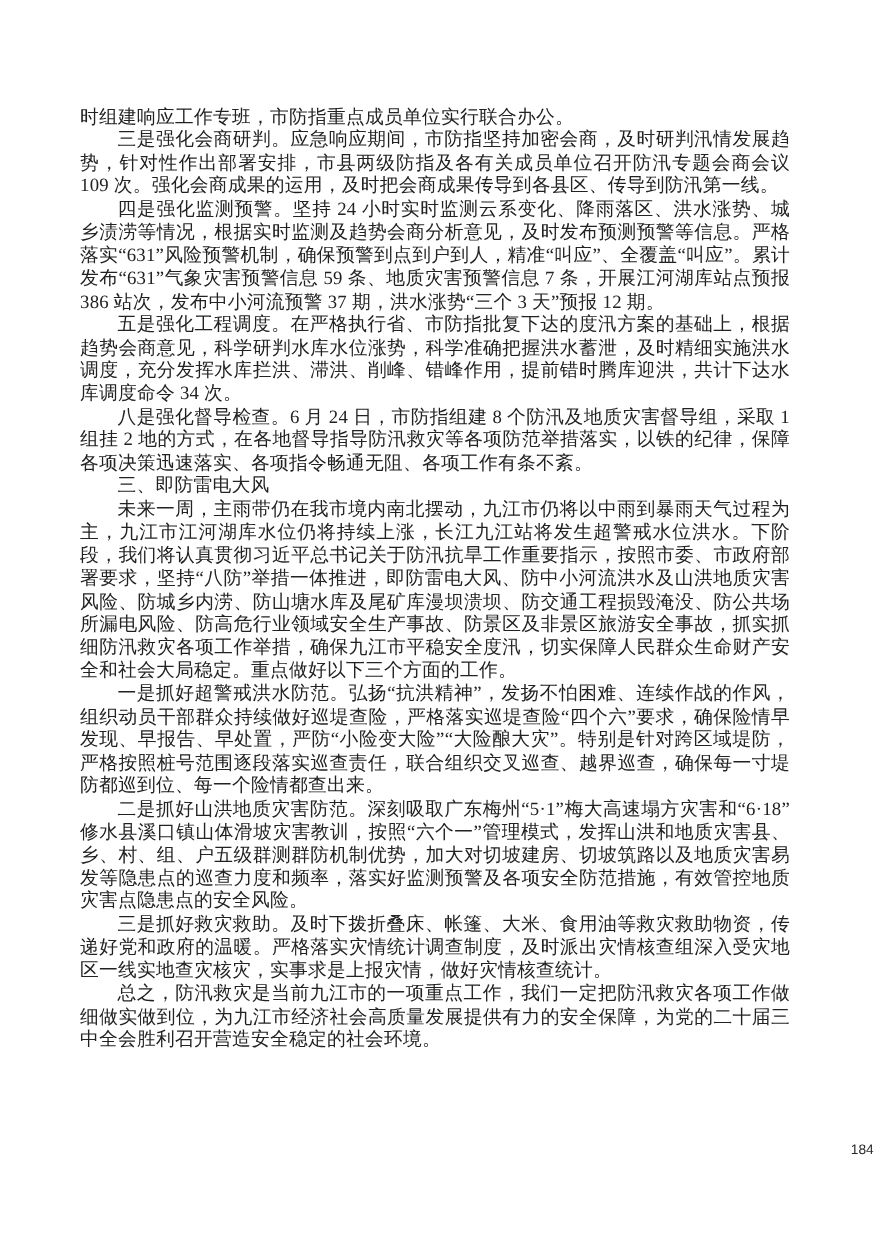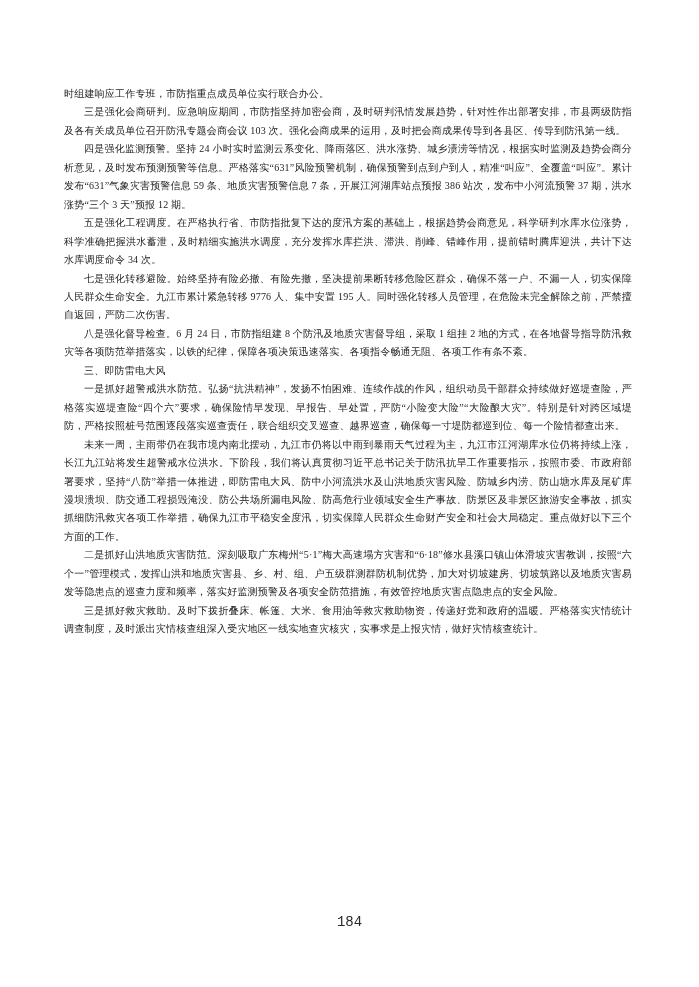--- a/index.html
+++ b/index.html
@@ -14,21 +14,21 @@
     background: #ffffff;
     overflow: hidden;
     font-family: "Liberation Serif", "DejaVu Serif", serif;
     color: #222222;
   }
   .body-text {
     position: absolute;
     left: 64px;
     top: 85px;
     width: 568px;
-    font-size: 10px;
+    font-size: 15px;
     line-height: 18.45px;
     text-align: justify;
     text-justify: inter-ideograph;
     letter-spacing: 0.2px;
   }
   .body-text p {
     margin: 0;
     padding: 0;
     text-indent: 2em;
   }
@@ -37,37 +37,37 @@
   }
   .body-text p.heading {
     
     text-indent: 2em;
   }
   .page-number {
     position: absolute;
     top: 914px;
     left: 0;
     width: 100%;
-    text-align: center;
-    font-size: 14px;
+    text-align: right;
+    font-size: 11px;
     color: #2a2a2a;
-    font-family: Liberation Mono, monospace;
+    font-family: Liberation Sans, sans-serif;
   }
 </style>
 </head>
 <body>
 
 <div class="page">
   <div class="body-text">
     <p class="no-indent">时组建响应工作专班，市防指重点成员单位实行联合办公。</p>
-    <p>三是强化会商研判。应急响应期间，市防指坚持加密会商，及时研判汛情发展趋势，针对性作出部署安排，市县两级防指及各有关成员单位召开防汛专题会商会议 103 次。强化会商成果的运用，及时把会商成果传导到各县区、传导到防汛第一线。</p>
+    <p>三是强化会商研判。应急响应期间，市防指坚持加密会商，及时研判汛情发展趋势，针对性作出部署安排，市县两级防指及各有关成员单位召开防汛专题会商会议 109 次。强化会商成果的运用，及时把会商成果传导到各县区、传导到防汛第一线。</p>
     <p>四是强化监测预警。坚持 24 小时实时监测云系变化、降雨落区、洪水涨势、城乡渍涝等情况，根据实时监测及趋势会商分析意见，及时发布预测预警等信息。严格落实“631”风险预警机制，确保预警到点到户到人，精准“叫应”、全覆盖“叫应”。累计发布“631”气象灾害预警信息 59 条、地质灾害预警信息 7 条，开展江河湖库站点预报 386 站次，发布中小河流预警 37 期，洪水涨势“三个 3 天”预报 12 期。</p>
     <p>五是强化工程调度。在严格执行省、市防指批复下达的度汛方案的基础上，根据趋势会商意见，科学研判水库水位涨势，科学准确把握洪水蓄泄，及时精细实施洪水调度，充分发挥水库拦洪、滞洪、削峰、错峰作用，提前错时腾库迎洪，共计下达水库调度命令 34 次。</p>
-    <p>七是强化转移避险。始终坚持有险必撤、有险先撤，坚决提前果断转移危险区群众，确保不落一户、不漏一人，切实保障人民群众生命安全。九江市累计紧急转移 9776 人、集中安置 195 人。同时强化转移人员管理，在危险未完全解除之前，严禁擅自返回，严防二次伤害。</p>
     <p>八是强化督导检查。6 月 24 日，市防指组建 8 个防汛及地质灾害督导组，采取 1 组挂 2 地的方式，在各地督导指导防汛救灾等各项防范举措落实，以铁的纪律，保障各项决策迅速落实、各项指令畅通无阻、各项工作有条不紊。</p>
     <p class="heading">三、即防雷电大风</p>
+    <p>未来一周，主雨带仍在我市境内南北摆动，九江市仍将以中雨到暴雨天气过程为主，九江市江河湖库水位仍将持续上涨，长江九江站将发生超警戒水位洪水。下阶段，我们将认真贯彻习近平总书记关于防汛抗旱工作重要指示，按照市委、市政府部署要求，坚持“八防”举措一体推进，即防雷电大风、防中小河流洪水及山洪地质灾害风险、防城乡内涝、防山塘水库及尾矿库漫坝溃坝、防交通工程损毁淹没、防公共场所漏电风险、防高危行业领域安全生产事故、防景区及非景区旅游安全事故，抓实抓细防汛救灾各项工作举措，确保九江市平稳安全度汛，切实保障人民群众生命财产安全和社会大局稳定。重点做好以下三个方面的工作。</p>
     <p>一是抓好超警戒洪水防范。弘扬“抗洪精神”，发扬不怕困难、连续作战的作风，组织动员干部群众持续做好巡堤查险，严格落实巡堤查险“四个六”要求，确保险情早发现、早报告、早处置，严防“小险变大险”“大险酿大灾”。特别是针对跨区域堤防，严格按照桩号范围逐段落实巡查责任，联合组织交叉巡查、越界巡查，确保每一寸堤防都巡到位、每一个险情都查出来。</p>
-    <p>未来一周，主雨带仍在我市境内南北摆动，九江市仍将以中雨到暴雨天气过程为主，九江市江河湖库水位仍将持续上涨，长江九江站将发生超警戒水位洪水。下阶段，我们将认真贯彻习近平总书记关于防汛抗旱工作重要指示，按照市委、市政府部署要求，坚持“八防”举措一体推进，即防雷电大风、防中小河流洪水及山洪地质灾害风险、防城乡内涝、防山塘水库及尾矿库漫坝溃坝、防交通工程损毁淹没、防公共场所漏电风险、防高危行业领域安全生产事故、防景区及非景区旅游安全事故，抓实抓细防汛救灾各项工作举措，确保九江市平稳安全度汛，切实保障人民群众生命财产安全和社会大局稳定。重点做好以下三个方面的工作。</p>
     <p>二是抓好山洪地质灾害防范。深刻吸取广东梅州“5·1”梅大高速塌方灾害和“6·18”修水县溪口镇山体滑坡灾害教训，按照“六个一”管理模式，发挥山洪和地质灾害县、乡、村、组、户五级群测群防机制优势，加大对切坡建房、切坡筑路以及地质灾害易发等隐患点的巡查力度和频率，落实好监测预警及各项安全防范措施，有效管控地质灾害点隐患点的安全风险。</p>
     <p>三是抓好救灾救助。及时下拨折叠床、帐篷、大米、食用油等救灾救助物资，传递好党和政府的温暖。严格落实灾情统计调查制度，及时派出灾情核查组深入受灾地区一线实地查灾核灾，实事求是上报灾情，做好灾情核查统计。</p>
+    <p>总之，防汛救灾是当前九江市的一项重点工作，我们一定把防汛救灾各项工作做细做实做到位，为九江市经济社会高质量发展提供有力的安全保障，为党的二十届三中全会胜利召开营造安全稳定的社会环境。</p>
   </div>
   <div class="page-number">184</div>
 </div>
 
 </body></html>

